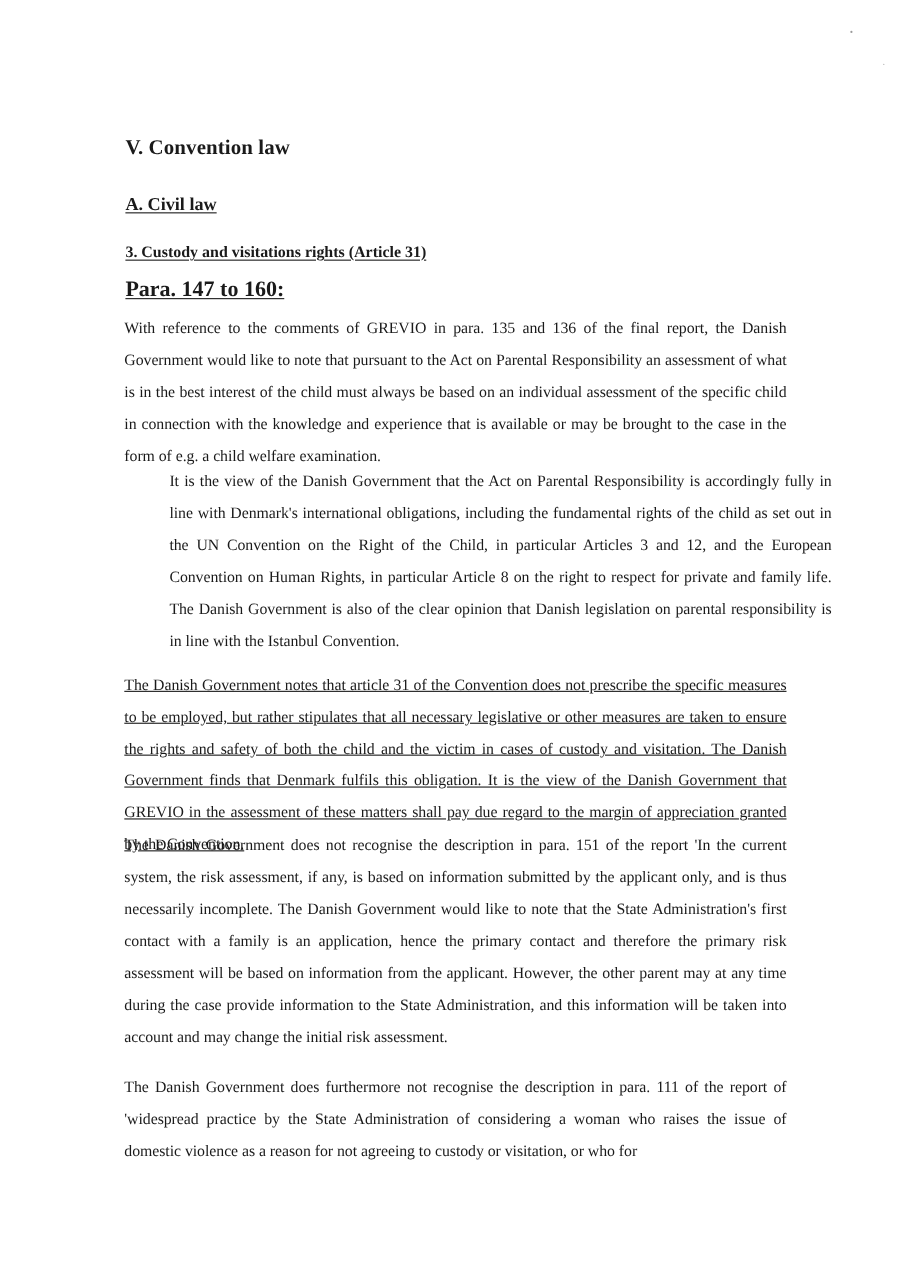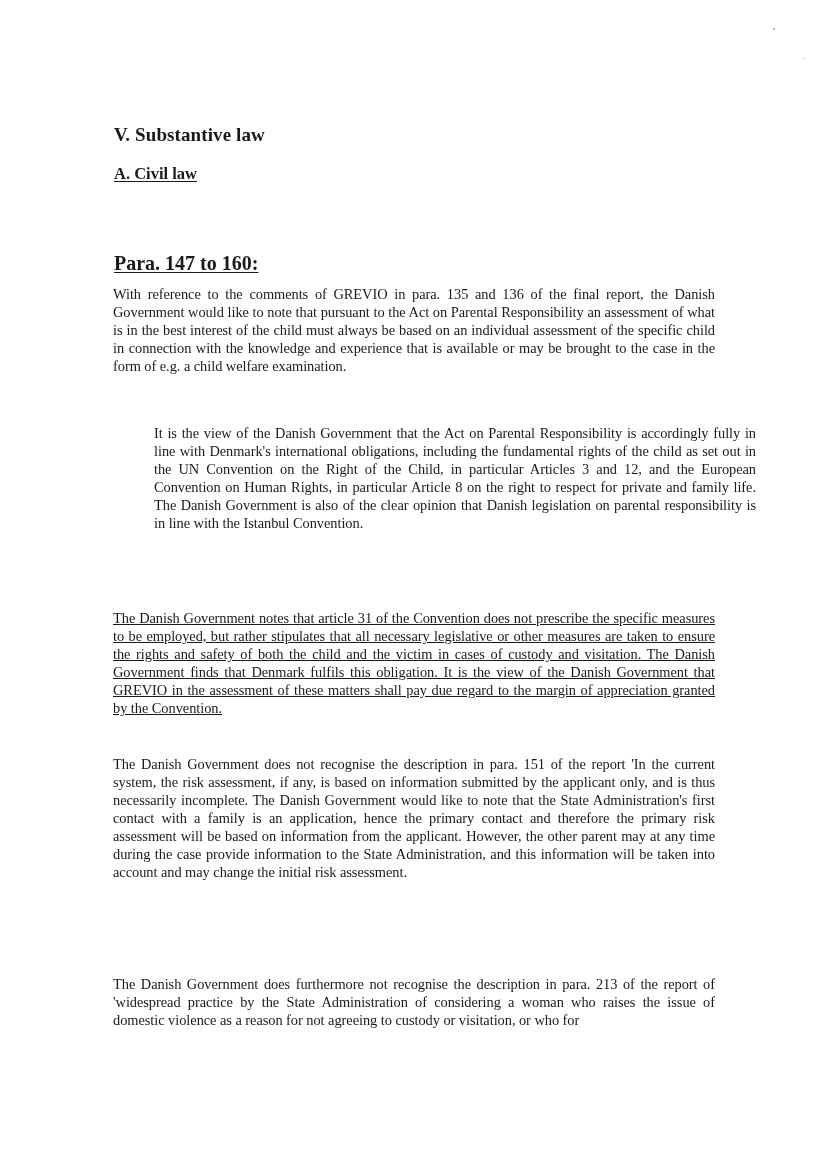--- a/index.html
+++ b/index.html
@@ -12,43 +12,44 @@
     .speck { position: absolute; width: 2px; height: 2px; background: #9a9a9a; border-radius: 1px; }
     .h-main {
       position: absolute; left: 114px; top: 124px;
       font-size: 19px; font-weight: bold; margin: 0; letter-spacing: 0.1px;
     }
     .h-sub {
       position: absolute; left: 114px; margin: 0;
       font-size: 16.5px; font-weight: bold; text-decoration: underline;
       text-underline-offset: 2px; text-decoration-thickness: 1px;
     }
-    .h-civil { top: 164px; }
+    .h-civil { top: 176px; }
     .h-custody { top: 222px; font-size: 14.5px; }
     .h-para { top: 252px; font-size: 20px; }
     .para {
       position: absolute; left: 113px; width: 602px; margin: 0;
-      font-size: 14.4px; line-height: 18px; text-align: justify;
+      font-size: 14.4px; line-height: 29px; text-align: justify;
       letter-spacing: -0.05px;
     }
     .p1 { top: 285px; }
     .p2 { top: 424px; margin-left: 41px; }
     .p3 { top: 609px; text-decoration: underline; }
     .p4 { top: 755px; }
     .p5 { top: 975px; }
   </style>
 </head>
 <body>
 
 <div class="page">
   <div class="speck" style="left:773px;top:28px;"></div>
   <div class="speck" style="left:803px;top:58px;width:1px;height:1px;"></div>
 
-  <h1 class="h-main">V. Substantive law</h1>
+  <h1 class="h-main">V. Convention law</h1>
   <h2 class="h-sub h-civil">A. Civil law</h2>
+  <h3 class="h-sub h-custody">3. Custody and visitations rights (Article 31)</h3>
   <h4 class="h-sub h-para">Para. 147 to 160:</h4>
 
   <p class="para p1">With reference to the comments of GREVIO in para. 135 and 136 of the final report, the Danish Government would like to note that pursuant to the Act on Parental Responsibility an assessment of what is in the best interest of the child must always be based on an individual assessment of the specific child in connection with the knowledge and experience that is available or may be brought to the case in the form of e.g. a child welfare examination.</p>
   <p class="para p2">It is the view of the Danish Government that the Act on Parental Responsibility is accordingly fully in line with Denmark's international obligations, including the fundamental rights of the child as set out in the UN Convention on the Right of the Child, in particular Articles 3 and 12, and the European Convention on Human Rights, in particular Article 8 on the right to respect for private and family life. The Danish Government is also of the clear opinion that Danish legislation on parental responsibility is in line with the Istanbul Convention.</p>
   <p class="para p3">The Danish Government notes that article 31 of the Convention does not prescribe the specific measures to be employed, but rather stipulates that all necessary legislative or other measures are taken to ensure the rights and safety of both the child and the victim in cases of custody and visitation. The Danish Government finds that Denmark fulfils this obligation. It is the view of the Danish Government that GREVIO in the assessment of these matters shall pay due regard to the margin of appreciation granted by the Convention.</p>
   <p class="para p4">The Danish Government does not recognise the description in para. 151 of the report 'In the current system, the risk assessment, if any, is based on information submitted by the applicant only, and is thus necessarily incomplete. The Danish Government would like to note that the State Administration's first contact with a family is an application, hence the primary contact and therefore the primary risk assessment will be based on information from the applicant. However, the other parent may at any time during the case provide information to the State Administration, and this information will be taken into account and may change the initial risk assessment.</p>
-  <p class="para p5">The Danish Government does furthermore not recognise the description in para. 213 of the report of 'widespread practice by the State Administration of considering a woman who raises the issue of domestic violence as a reason for not agreeing to custody or visitation, or who for</p>
+  <p class="para p5">The Danish Government does furthermore not recognise the description in para. 111 of the report of 'widespread practice by the State Administration of considering a woman who raises the issue of domestic violence as a reason for not agreeing to custody or visitation, or who for</p>
 </div>
 
 </body></html>

